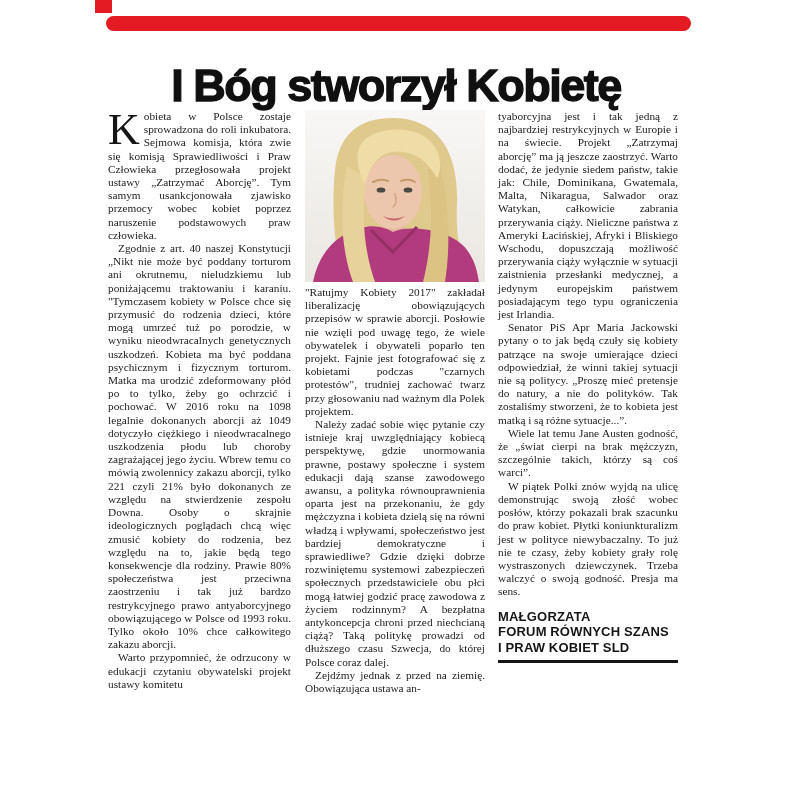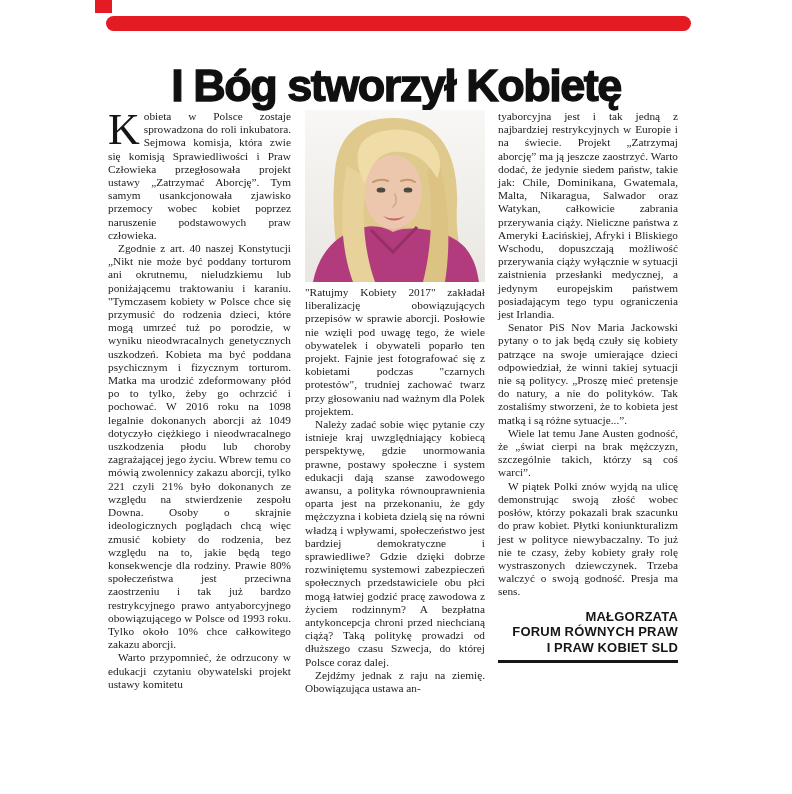--- a/index.html
+++ b/index.html
@@ -13,21 +13,21 @@
   .col{position:absolute;top:110px;font-size:11.3px;line-height:13.2px;text-align:justify;
        hyphens:auto;-webkit-hyphens:auto;word-spacing:-0.2px;}
   .col1{left:108px;width:183px;}
   .col2{left:305px;width:180px;}
   .col3{left:498px;width:180px;}
   .col p{margin:0;text-indent:10px;}
   .col p.noindent{text-indent:0;}
   .dropcap{float:left;font-size:44px;line-height:36px;padding:2px 4px 0 0;color:#151515;}
   .photo{width:180px;height:172px;margin-bottom:4px;display:block;}
   .signature{margin-top:10px;font-family:"Liberation Sans", sans-serif;font-weight:700;
-             font-size:13px;line-height:15.5px;text-align:right;letter-spacing:0.2px;
+             font-size:13px;line-height:15.5px;letter-spacing:0.2px;
              color:#161616;padding-bottom:5px;border-bottom:3px solid #161616;}
 </style>
 </head>
 <body>
 
 <div class="page">
 
   <div class="red-square"></div>
   <div class="red-bar"></div>
 
@@ -68,28 +68,28 @@
 
       <ellipse cx="76" cy="80" rx="4.4" ry="2.6" fill="#4a4a42"></ellipse>
       <ellipse cx="103" cy="80" rx="4.4" ry="2.6" fill="#4a4a42"></ellipse>
 
       <path d="M90,84 q3,9 -2,13" fill="none" stroke="#d8a588" stroke-width="1.6" stroke-linecap="round"></path>
 
       <path d="M78,106 q11,5 22,0 q-11,9 -22,0 Z" fill="#c4666b"></path>
     </svg>
     <p class="noindent">"Ratujmy Kobiety 2017" zakładał liberalizację obowiązujących przepisów w sprawie aborcji. Posłowie nie wzięli pod uwagę tego, że wiele obywatelek i obywateli poparło ten projekt. Fajnie jest fotografować się z kobietami podczas "czarnych protestów", trudniej zachować twarz przy głosowaniu nad ważnym dla Polek projektem.</p>
     <p>Należy zadać sobie więc pytanie czy istnieje kraj uwzględniający kobiecą perspektywę, gdzie unormowania prawne, postawy społeczne i system edukacji dają szanse zawodowego awansu, a polityka równouprawnienia oparta jest na przekonaniu, że gdy mężczyzna i kobieta dzielą się na równi władzą i wpływami, społeczeństwo jest bardziej demokratyczne i sprawiedliwe? Gdzie dzięki dobrze rozwiniętemu systemowi zabezpieczeń społecznych przedstawiciele obu płci mogą łatwiej godzić pracę zawodowa z życiem rodzinnym? A bezpłatna antykoncepcja chroni przed niechcianą ciążą? Taką politykę prowadzi od dłuższego czasu Szwecja, do której Polsce coraz dalej.</p>
-    <p>Zejdźmy jednak z raju na ziemię. Obowiązująca ustawa an-</p>
+    <p>Zejdźmy jednak z przed na ziemię. Obowiązująca ustawa an-</p>
   </div>
 
   <div class="col col3">
     <p class="noindent">tyaborcyjna jest i tak jedną z najbardziej restrykcyjnych w Europie i na świecie. Projekt „Zatrzymaj aborcję” ma ją jeszcze zaostrzyć. Warto dodać, że jedynie siedem państw, takie jak: Chile, Dominikana, Gwatemala, Malta, Nikaragua, Salwador oraz Watykan, całkowicie zabrania przerywania ciąży. Nieliczne państwa z Ameryki Łacińskiej, Afryki i Bliskiego Wschodu, dopuszczają możliwość przerywania ciąży wyłącznie w sytuacji zaistnienia przesłanki medycznej, a jedynym europejskim państwem posiadającym tego typu ograniczenia jest Irlandia.</p>
-    <p>Senator PiS Nov Maria Jackowski pytany o to jak będą czuły się kobiety patrzące na swoje umierające dzieci odpowiedział, że winni takiej sytuacji nie są politycy. „Proszę mieć pretensje do natury, a nie do polityków. Tak zostaliśmy stworzeni, że to kobieta jest matką i są różne sytuacje...”.</p>
+    <p>Senator PiS Apr Maria Jackowski pytany o to jak będą czuły się kobiety patrzące na swoje umierające dzieci odpowiedział, że winni takiej sytuacji nie są politycy. „Proszę mieć pretensje do natury, a nie do polityków. Tak zostaliśmy stworzeni, że to kobieta jest matką i są różne sytuacje...”.</p>
     <p>Wiele lat temu Jane Austen godność, że „świat cierpi na brak mężczyzn, szczególnie takich, którzy są coś warci”.</p>
     <p>W piątek Polki znów wyjdą na ulicę demonstrując swoją złość wobec posłów, którzy pokazali brak szacunku do praw kobiet. Płytki koniunkturalizm jest w polityce niewybaczalny. To już nie te czasy, żeby kobiety grały rolę wystraszonych dziewczynek. Trzeba walczyć o swoją godność. Presja ma sens.</p>
     <div class="signature">
       <div>MAŁGORZATA</div>
-      <div>FORUM RÓWNYCH PRAW</div>
+      <div>FORUM RÓWNYCH SZANS</div>
       <div>I PRAW KOBIET SLD</div>
     </div>
   </div>
 
 </div>
 
 </body></html>

